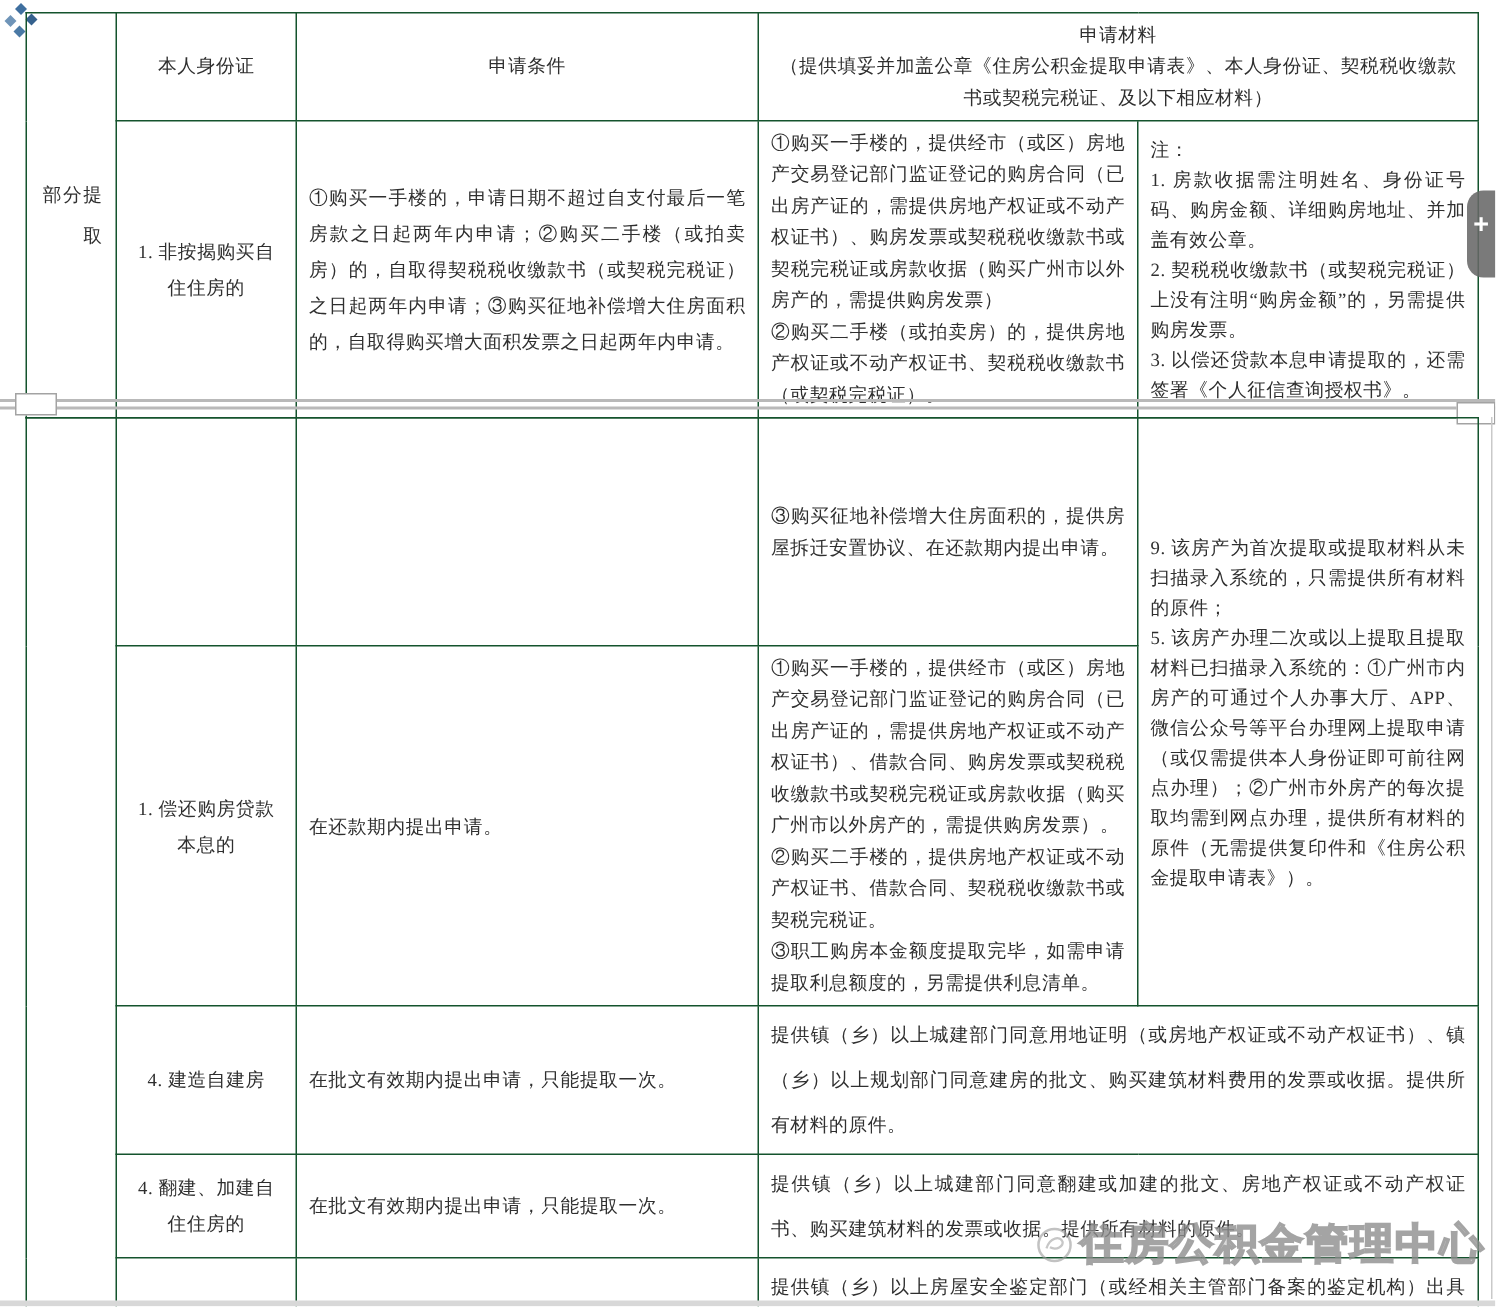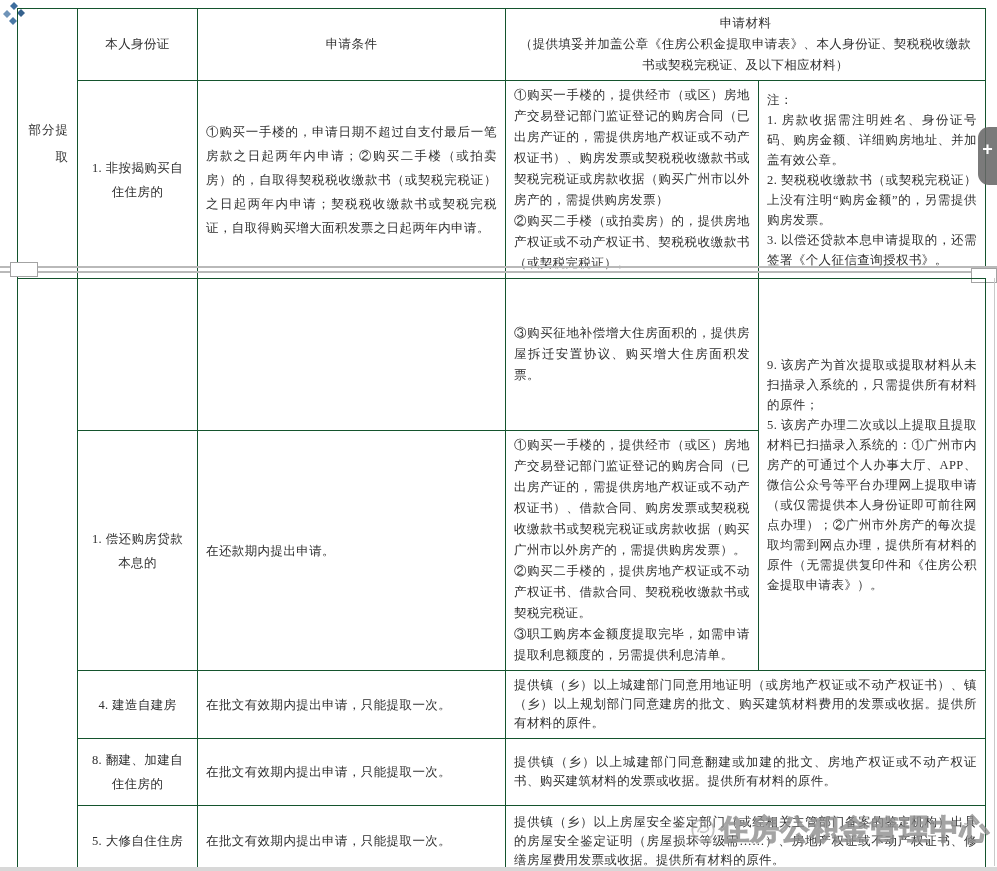--- a/index.html
+++ b/index.html
@@ -31,21 +31,21 @@
   .t2 tr:nth-child(5) { height:71px; }
 
   td.c1 { text-align:right; padding:0 16px; line-height:27px; letter-spacing:1px; }
   td.th { text-align:center; vertical-align:middle; line-height:21px; }
   td.cat { text-align:center; line-height:24px; padding:4px 7px; }
   td.cond { text-align:justify; line-height:24px; padding:4px 10px; }
   td.mat, td.note { vertical-align:top; text-align:justify; padding:7px 8px; }
   td.mat { line-height:21px; }
   td.note { line-height:20px; }
   .pre { white-space:pre-line; }
-  td.matwide { text-align:justify; line-height:19px; padding:4px 10px;margin-top:13px; }
+  td.matwide { text-align:justify; line-height:30px; padding:4px 10px;margin-top:13px; }
 
   
   .pb-line { position:absolute; left:0; width:997px; height:2px; background:#b9b9b9; }
   .pb-notch {
     position:absolute; background:#ffffff; border:1px solid #a3a3a3; height:15px;
   }
 
   
   .expand-tab {
     position:absolute; right:0; top:127px; width:19px; height:58px;
@@ -97,21 +97,21 @@
       <td class="c1" rowspan="2">部分提取</td>
       <td class="th">本人身份证</td>
       <td class="th">申请条件</td>
       <td class="th" colspan="2">
         <div>申请材料</div>
         <div>（提供填妥并加盖公章《住房公积金提取申请表》、本人身份证、契税税收缴款书或契税完税证、及以下相应材料）</div>
       </td>
     </tr>
     <tr>
       <td class="cat">1. 非按揭购买自住住房的</td>
-      <td class="cond">①购买一手楼的，申请日期不超过自支付最后一笔房款之日起两年内申请；②购买二手楼（或拍卖房）的，自取得契税税收缴款书（或契税完税证）之日起两年内申请；契税税收缴款书或契税完税证，自取得购买增大面积发票之日起两年内申请。</td>
+      <td class="cond">①购买一手楼的，申请日期不超过自支付最后一笔房款之日起两年内申请；②购买二手楼（或拍卖房）的，自取得契税税收缴款书（或契税完税证）之日起两年内申请；③购买征地补偿增大住房面积的，自取得购买增大面积发票之日起两年内申请。</td>
       <td class="mat pre">①购买一手楼的，提供经市（或区）房地产交易登记部门监证登记的购房合同（已出房产证的，需提供房地产权证或不动产权证书）、购房发票或契税税收缴款书或契税完税证或房款收据（购买广州市以外房产的，需提供购房发票）
 ②购买二手楼（或拍卖房）的，提供房地产权证或不动产权证书、契税税收缴款书（或契税完税证）。</td>
       <td class="note pre">注：
 1. 房款收据需注明姓名、身份证号码、购房金额、详细购房地址、并加盖有效公章。
 2. 契税税收缴款书（或契税完税证）上没有注明“购房金额”的，另需提供购房发票。
 3. 以偿还贷款本息申请提取的，还需签署《个人征信查询授权书》。</td>
     </tr>
   </tbody>
     </table>
 
@@ -126,38 +126,38 @@
         <col style="width:120px">
         <col style="width:308px">
         <col style="width:253px">
         <col style="width:227px">
       </colgroup>
     <tbody>
         <tr>
       <td class="c1" rowspan="5"></td>
       <td class="cat"></td>
       <td class="cond"></td>
-      <td class="mat pre">③购买征地补偿增大住房面积的，提供房屋拆迁安置协议、购买增大住房面积发票。</td>
+      <td class="mat pre">③购买征地补偿增大住房面积的，提供房屋拆迁安置协议、在还款期内提出申请。</td>
       <td class="note pre" rowspan="2">9. 该房产为首次提取或提取材料从未扫描录入系统的，只需提供所有材料的原件；
 5. 该房产办理二次或以上提取且提取材料已扫描录入系统的：①广州市内房产的可通过个人办事大厅、APP、微信公众号等平台办理网上提取申请（或仅需提供本人身份证即可前往网点办理）；②广州市外房产的每次提取均需到网点办理，提供所有材料的原件（无需提供复印件和《住房公积金提取申请表》）。</td>
     </tr>
     <tr>
       <td class="cat">1. 偿还购房贷款本息的</td>
       <td class="cond">在还款期内提出申请。</td>
       <td class="mat pre">①购买一手楼的，提供经市（或区）房地产交易登记部门监证登记的购房合同（已出房产证的，需提供房地产权证或不动产权证书）、借款合同、购房发票或契税税收缴款书或契税完税证或房款收据（购买广州市以外房产的，需提供购房发票）。
 ②购买二手楼的，提供房地产权证或不动产权证书、借款合同、契税税收缴款书或契税完税证。
 ③职工购房本金额度提取完毕，如需申请提取利息额度的，另需提供利息清单。</td>
     </tr>
     <tr>
       <td class="cat">4. 建造自建房</td>
       <td class="cond">在批文有效期内提出申请，只能提取一次。</td>
       <td class="matwide" colspan="2">提供镇（乡）以上城建部门同意用地证明（或房地产权证或不动产权证书）、镇（乡）以上规划部门同意建房的批文、购买建筑材料费用的发票或收据。提供所有材料的原件。</td>
     </tr>
     <tr>
-      <td class="cat">8. 翻建、加建自住住房的</td>
+      <td class="cat">4. 翻建、加建自住住房的</td>
       <td class="cond">在批文有效期内提出申请，只能提取一次。</td>
       <td class="matwide" colspan="2">提供镇（乡）以上城建部门同意翻建或加建的批文、房地产权证或不动产权证书、购买建筑材料的发票或收据。提供所有材料的原件。</td>
     </tr>
     <tr>
       <td class="cat">5. 大修自住住房</td>
       <td class="cond">在批文有效期内提出申请，只能提取一次。</td>
       <td class="matwide" colspan="2">提供镇（乡）以上房屋安全鉴定部门（或经相关主管部门备案的鉴定机构）出具的房屋安全鉴定证明（房屋损坏等级需……）、房地产权证或不动产权证书、修缮房屋费用发票或收据。提供所有材料的原件。</td>
     </tr>
   </tbody>
     </table>

